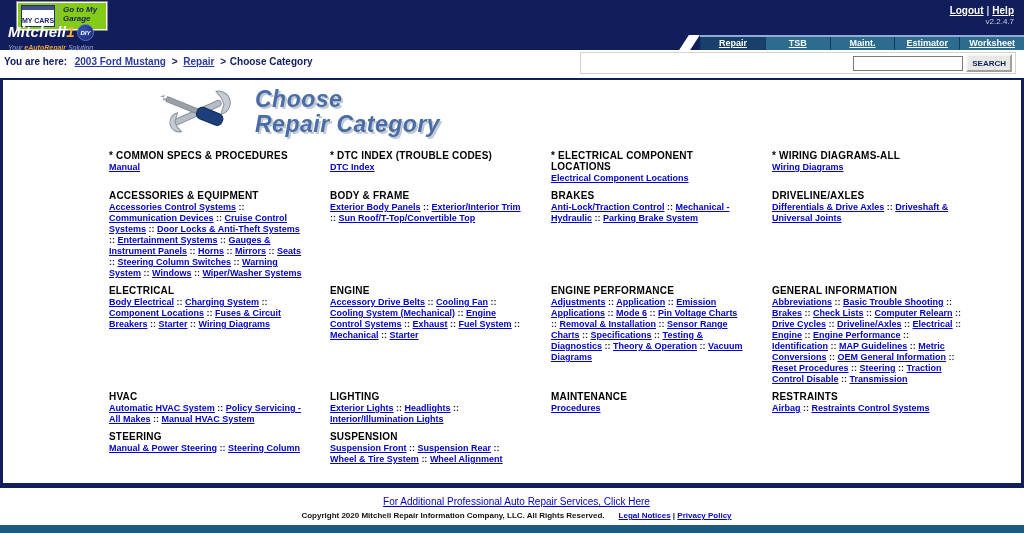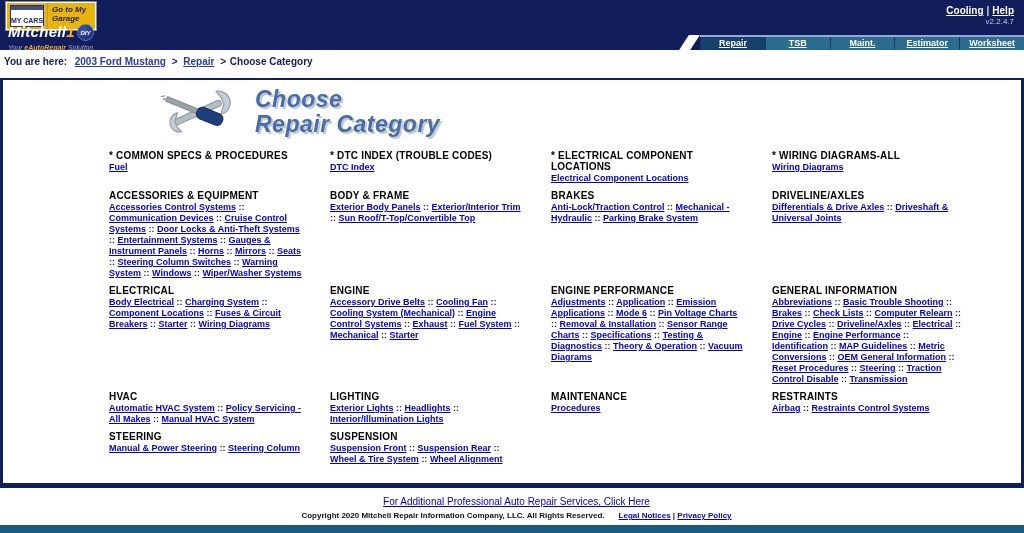--- a/index.html
+++ b/index.html
@@ -11,23 +11,23 @@
     overflow: hidden;
   }
 
   
   .topbar {
     height: 50px;
     background: #121d5c;
     position: relative;
   }
   .garage-btn {
-    position: absolute; left: 6px; top: 2px;
+    position: absolute; left: 17px; top: 2px;
     height: 28px; display: flex; align-items: stretch;
-    background: #eab308; border: 1px solid #ffffff;
+    background: #84cc16; border: 1px solid #ffffff;
     outline: 1px solid #8a8a8a; cursor: pointer;
   }
   .plate {
     margin: 2px 3px; width: 34px; background: #ffffff;
     border: 1px solid #25307a; position: relative;
     display: flex; align-items: flex-end; justify-content: center;
   }
   .plate-band { position: absolute; top: 0; left: 0; right: 0; height: 4px; background: #25307a; opacity: .85; }
   .plate-text { font-size: 7px; font-weight: bold; color: #1a2570; line-height: 10px; white-space: nowrap; }
   .garage-label {
@@ -123,21 +123,21 @@
 <div class="topbar">
   <div class="garage-btn">
     <div class="plate">
       <div class="plate-band"></div>
       <span class="plate-text">MY CARS</span>
     </div>
     <div class="garage-label">Go to My Garage</div>
   </div>
 
   <div class="top-links">
-    <a>Cooling</a><span class="divider">|</span><a>Help</a>
+    <a>Logout</a><span class="divider">|</span><a>Help</a>
   </div>
   <div class="version">v2.2.4.7</div>
 
   <div class="logo">
     <div>
       <span class="brand"><span>Mitchell</span><span class="one">1</span></span><span class="diy-badge">DIY</span>
     </div>
     <div class="tagline"><span>Your </span><span class="product">eAutoRepair</span><span> Solution</span></div>
   </div>
 
@@ -148,20 +148,24 @@
       <a class="tab">Maint.</a>
       <a class="tab">Estimator</a>
       <a class="tab">Worksheet</a>
     </div>
 </div>
 
 <div class="crumb-row">
   <div class="breadcrumb">
     <span>You are here:</span>&nbsp;
     <span><a>2003 Ford Mustang</a><span class="bc-sep"> &gt; </span><a>Repair</a><span class="bc-sep"> &gt; </span><span>Choose Category</span></span>
+  </div>
+  <div class="search-panel">
+    <input class="search-input" type="text" value="" style="">
+    <button class="search-btn">SEARCH</button>
   </div>
 </div>
 
 <div class="content">
   <div class="title-area">
     <svg class="tools-icon" viewBox="0 0 92 52" xmlns="http://www.w3.org/2000/svg">
       <g transform="rotate(-24 46 26)">
         <rect x="18" y="23" width="52" height="6" rx="3" fill="#b7bdc7" stroke="#8a919c" stroke-width="1"></rect>
         <path d="M70 14 a11 11 0 1 1 -5 23 l7 -8 0 -7 z" fill="#c6ccd5" stroke="#8a919c" stroke-width="1"></path>
         <path d="M22 37 a9 9 0 1 1 4 -19 l-6 7 0 6 z" fill="#c6ccd5" stroke="#8a919c" stroke-width="1"></path>
@@ -174,21 +178,21 @@
     </svg>
     <div class="page-title">
       <div class="t1">Choose</div>
       <div class="t2">Repair Category</div>
     </div>
   </div>
 
   <div class="category-grid">
       <div class="cat-cell">
         <div class="cat-heading">* COMMON SPECS &amp; PROCEDURES</div>
-        <div class="cat-links"><a class="cat-link">Fuel</a></div>
+        <div class="cat-links"><a class="cat-link">Manual</a></div>
       </div>
       <div class="cat-cell">
         <div class="cat-heading">* DTC INDEX (TROUBLE CODES)</div>
         <div class="cat-links"><a class="cat-link">DTC Index</a></div>
       </div>
       <div class="cat-cell">
         <div class="cat-heading">* ELECTRICAL COMPONENT LOCATIONS</div>
         <div class="cat-links"><a class="cat-link">Electrical Component Locations</a></div>
       </div>
       <div class="cat-cell">

